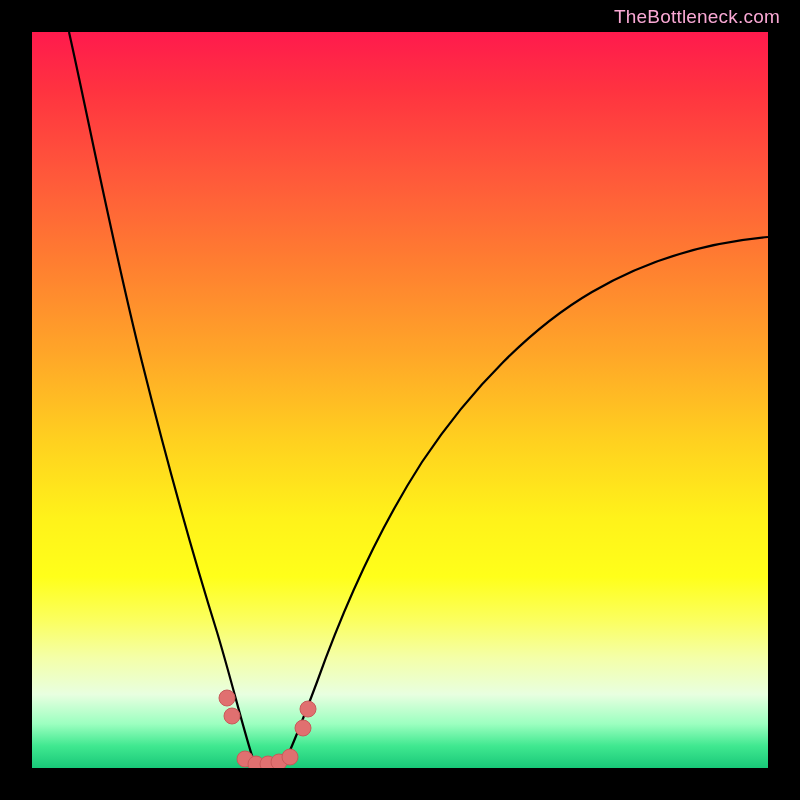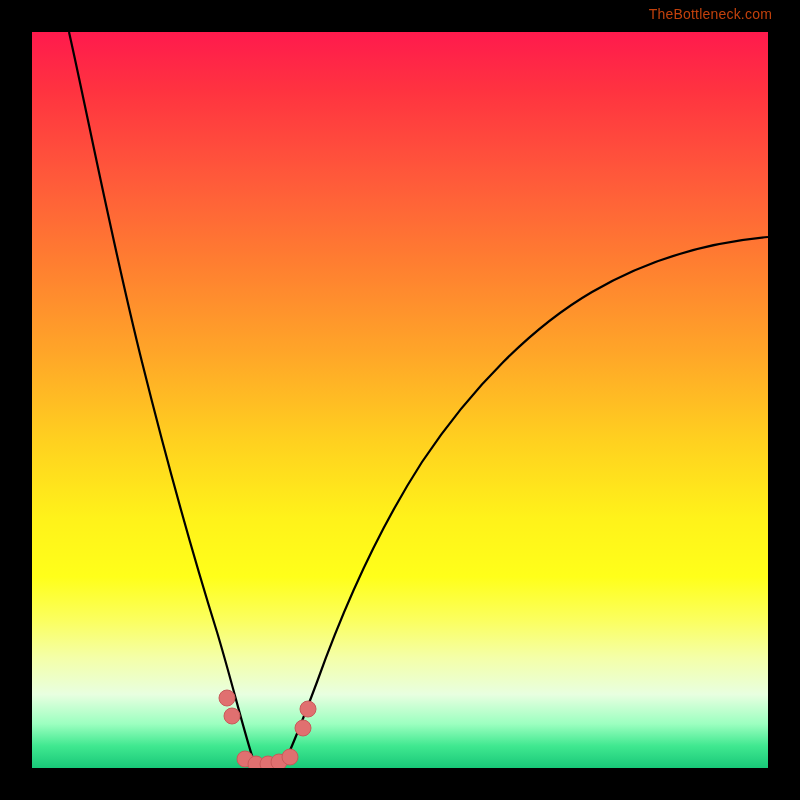--- a/index.html
+++ b/index.html
@@ -61,23 +61,23 @@
     inset: 0;
   }
   .markers .dot {
     fill: #e07070;
     stroke: #c85a5a;
     stroke-width: 1;
   }
   .watermark {
     position: absolute;
     top: 6px;
-    right: 28px;
-    color: #c2410c;
-    font-size: 14px;
+    right: 20px;
+    color: #f9a8d4;
+    font-size: 19px;
     font-weight: 500;
     letter-spacing: 0.2px;
   }
 </style>
 </head>
 <body>
 
 <div class="frame">
   <div class="plot-area">
     <div class="gradient"></div>

